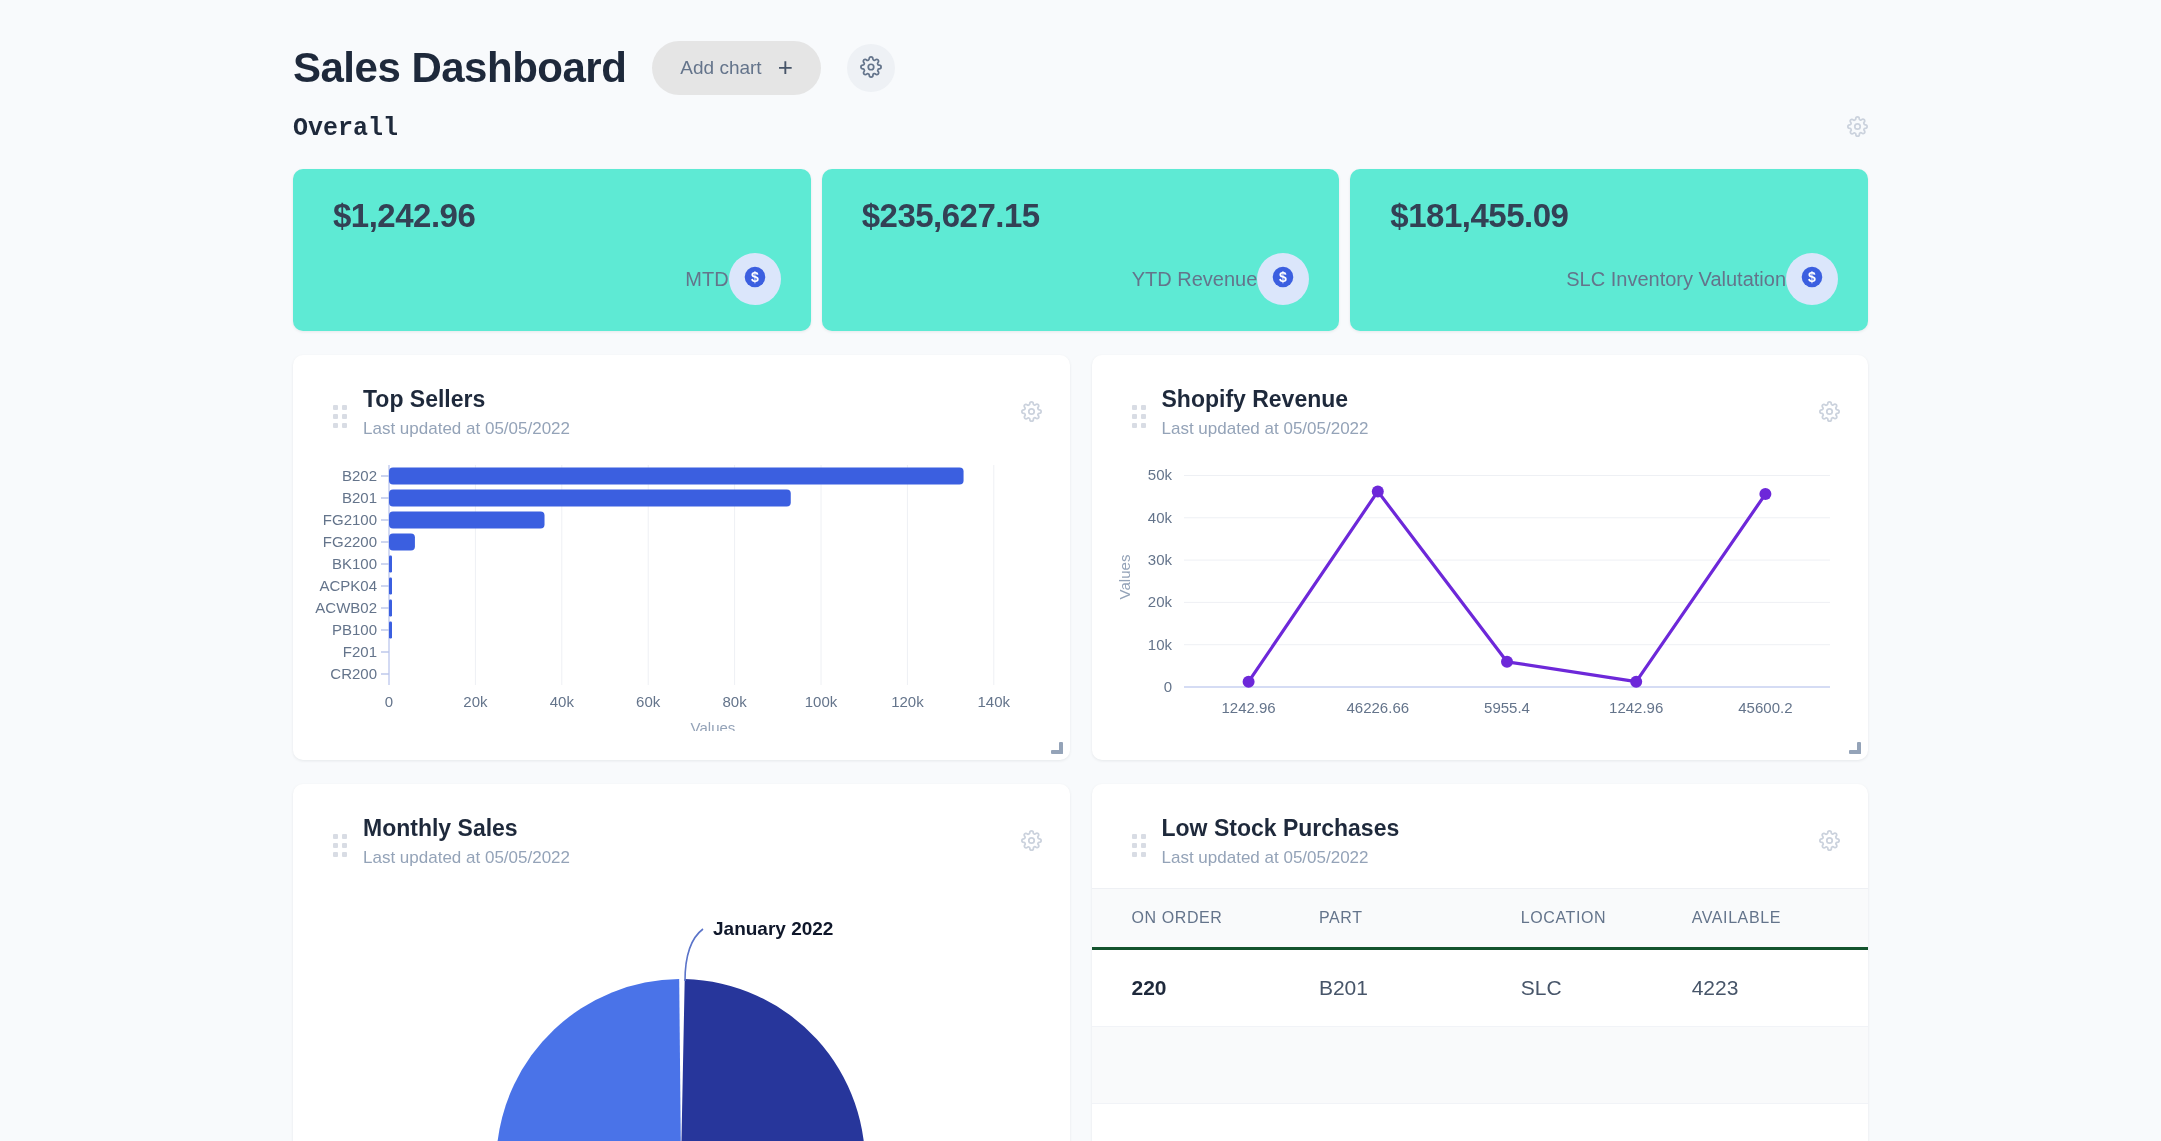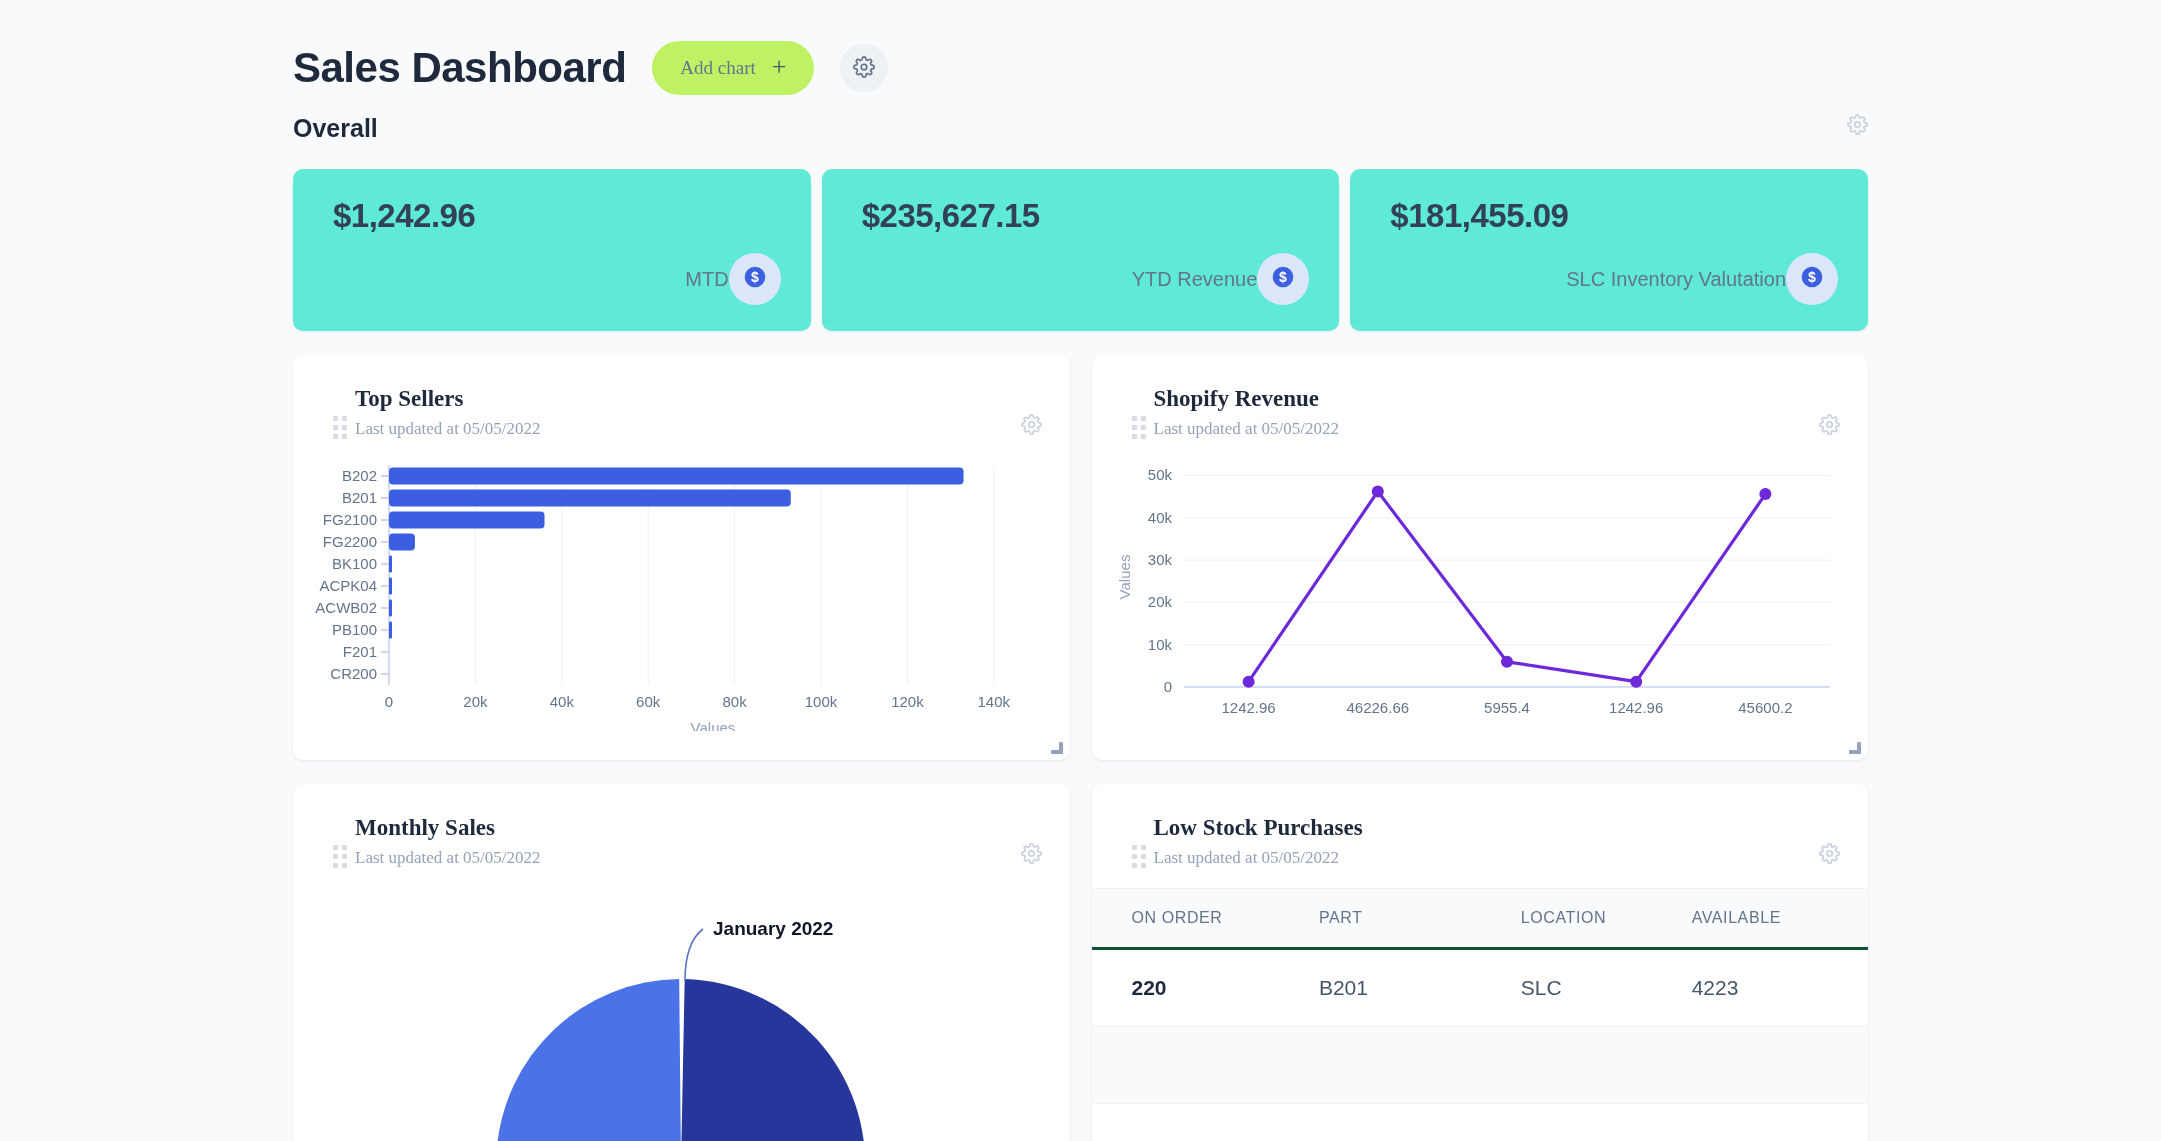--- a/index.html
+++ b/index.html
@@ -16,38 +16,39 @@
     display: flex; align-items: center; gap: 26px;
     padding: 36px 0 0 293px;
     height: 100px;
   }
   .page-title {
     font-size: 42px; font-weight: 700; color: #1e293b; letter-spacing: -0.5px;
     line-height: 1;
   }
   .add-chart-btn {
     display: flex; align-items: center; gap: 16px;
-    background: #bef264; border: none; border-radius: 999px;
+    background: #e5e5e5; border: none; border-radius: 999px;
     padding: 14px 28px; cursor: pointer;
-    color: #64748b; font-size: 19px; font-family: Liberation Serif, serif;
+    color: #64748b; font-size: 19px; font-family: Liberation Sans, sans-serif;
   }
   .add-chart-btn .plus {
     font-size: 26px; color: #475569; line-height: 1; font-weight: 500;
     display:inline-block; transform: translateY(-1px);
   }
   .icon-btn-round {
     width: 48px; height: 48px; border-radius: 999px; background: #eef1f5;
     border: none; cursor: pointer; display: flex; align-items: center; justify-content: center;
   }
 
   
   .section-head {
-    display: flex; justify-content: space-between;
+    display: flex; align-items: center; justify-content: space-between;
     padding: 0 293px 0 293px;
     margin-top: 14px;
+    font-family: Liberation Mono, monospace;
   }
   .section-title { font-size: 25px; font-weight: 700; color: #1e293b; }
 
   
   .kpi-row {
     display: flex; gap: 11px;
     padding: 0 293px; margin-top: 26px;
   }
   .kpi-card {
     flex: 1; background: #5eead4; border-radius: 10px;
@@ -68,23 +69,22 @@
   
   .grid-row {
     display: flex; gap: 22px; padding: 0 293px; margin-top: 24px;
   }
   .chart-card {
     flex: 1; background: #ffffff; border-radius: 10px;
     box-shadow: 0 1px 3px rgba(15,23,42,0.08);
     position: relative; overflow: hidden;
   }
   .card-head {
-    display: flex; align-items: flex-end; gap: 8px;
+    display: flex; align-items: center; gap: 16px;
     padding: 30px 28px 0 40px;
-    font-family: Liberation Serif, serif;
   }
   .drag-handle {
     display: grid; grid-template-columns: repeat(2, 5px); grid-template-rows: repeat(3, 5px);
     gap: 4px; margin-top: 10px; cursor: grab; flex: none;
   }
   .drag-handle i { display:block; width: 5px; height: 5px; background: #d8dce4; border-radius: 1px; }
   .card-titles { flex: 1; }
   .card-title { font-size: 23px; font-weight: 700; color: #1e293b; line-height: 1.25; }
   .card-sub { font-size: 17px; color: #94a3b8; margin-top: 5px; }
   .card-gear { flex: none; margin-top: 4px; cursor: pointer; }

